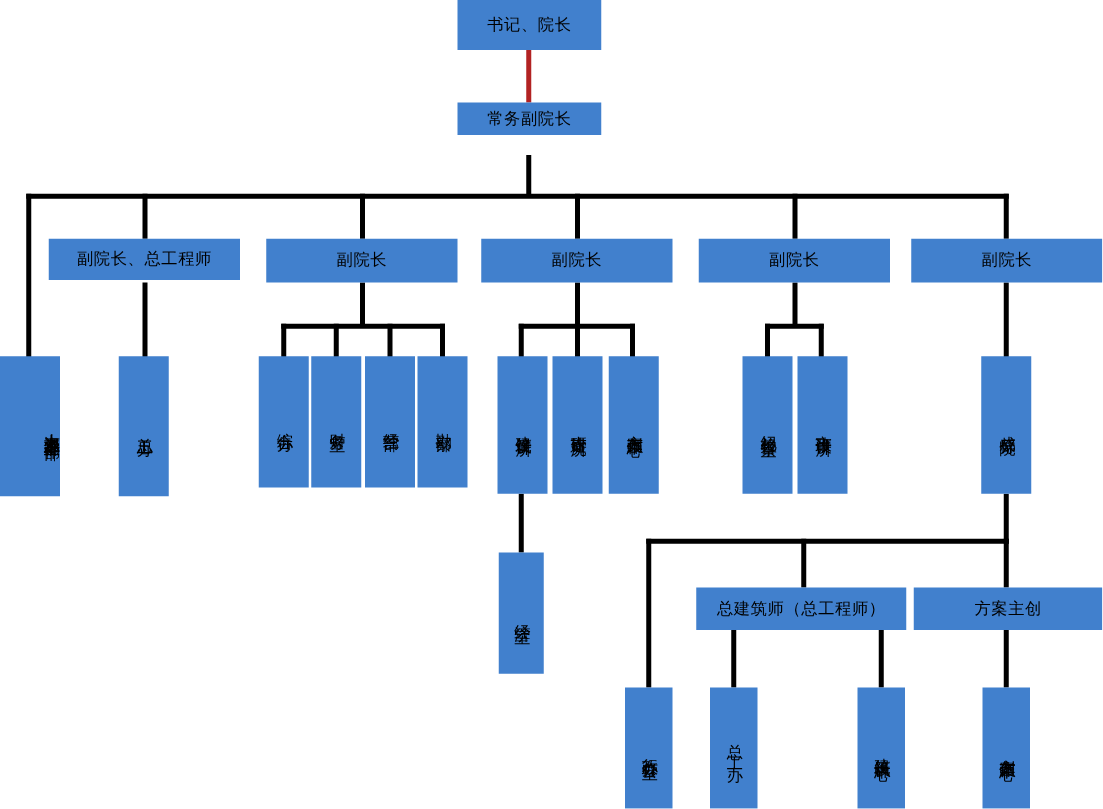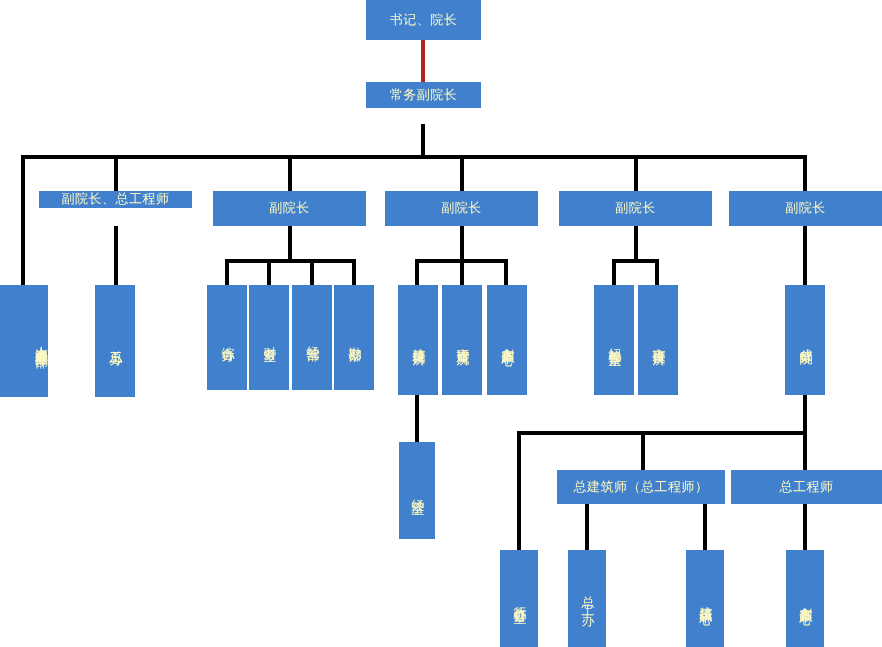--- a/index.html
+++ b/index.html
@@ -13,21 +13,21 @@
   #chart {
     position: relative;
     width: 882px;
     height: 647px;
     background: #ffffff;
     overflow: hidden;
   }
   .node {
     position: absolute;
     background: #4180cd;
-    color: #fef9c3;
+    color: #000000;
     display: flex;
     align-items: center;
     justify-content: center;
     box-sizing: border-box;
     text-align: center;
     line-height: 1.15;
     z-index: 3;
   }
   .node.h {
     font-size: 13px;
@@ -114,21 +114,21 @@
 
   <div class="conn" style="left:585px; top:504px; width:4px; height:46px;"></div>
   <div class="conn" style="left:703px; top:504px; width:4px; height:46px;"></div>
 
   <div class="conn" style="left:803px; top:504px; width:4px; height:46px;"></div>
 
   <div class="node h" style="left:366px; top:0px; width:115px; height:40px;">书记、院长</div>
 
   <div class="node h" style="left:366px; top:82px; width:115px; height:26px;">常务副院长</div>
 
-  <div class="node h" style="left:39px; top:191px; width:153px; height:17px;">副院长、总工程师</div>
+  <div class="node h" style="left:39px; top:191px; width:153px; height:33px;">副院长、总工程师</div>
 
   <div class="node h" style="left:213px; top:191px; width:153px; height:35px;">副院长</div>
 
   <div class="node h" style="left:385px; top:191px; width:153px; height:35px;">副院长</div>
 
   <div class="node h" style="left:559px; top:191px; width:153px; height:35px;">副院长</div>
 
   <div class="node h" style="left:729px; top:191px; width:153px; height:35px;">副院长</div>
 
   <div class="node v dual" style="left:0px; top:285px; width:48px; height:112px;">
@@ -155,21 +155,21 @@
   <div class="node v" style="left:594px; top:285px; width:40px; height:110px;">纪检督察室</div>
 
   <div class="node v" style="left:638px; top:285px; width:40px; height:110px;">市政设计所</div>
 
   <div class="node v" style="left:785px; top:285px; width:40px; height:110px;">成都分院</div>
 
   <div class="node v" style="left:399px; top:442px; width:36px; height:97px;">经济室</div>
 
   <div class="node h" style="left:557px; top:470px; width:168px; height:34px;">总建筑师（总工程师）</div>
 
-  <div class="node h" style="left:731px; top:470px; width:151px; height:34px;">总工程师</div>
+  <div class="node h" style="left:731px; top:470px; width:151px; height:34px;">方案主创</div>
 
   <div class="node v" style="left:500px; top:550px; width:38px; height:97px;">行政办公室</div>
 
   <div class="node v wide" style="left:568px; top:550px; width:38px; height:97px;">总工办</div>
 
   <div class="node v" style="left:686px; top:550px; width:38px; height:97px;">建筑设计中心</div>
 
   <div class="node v" style="left:786px; top:550px; width:38px; height:97px;">方案创作中心</div>
 
 </div>

